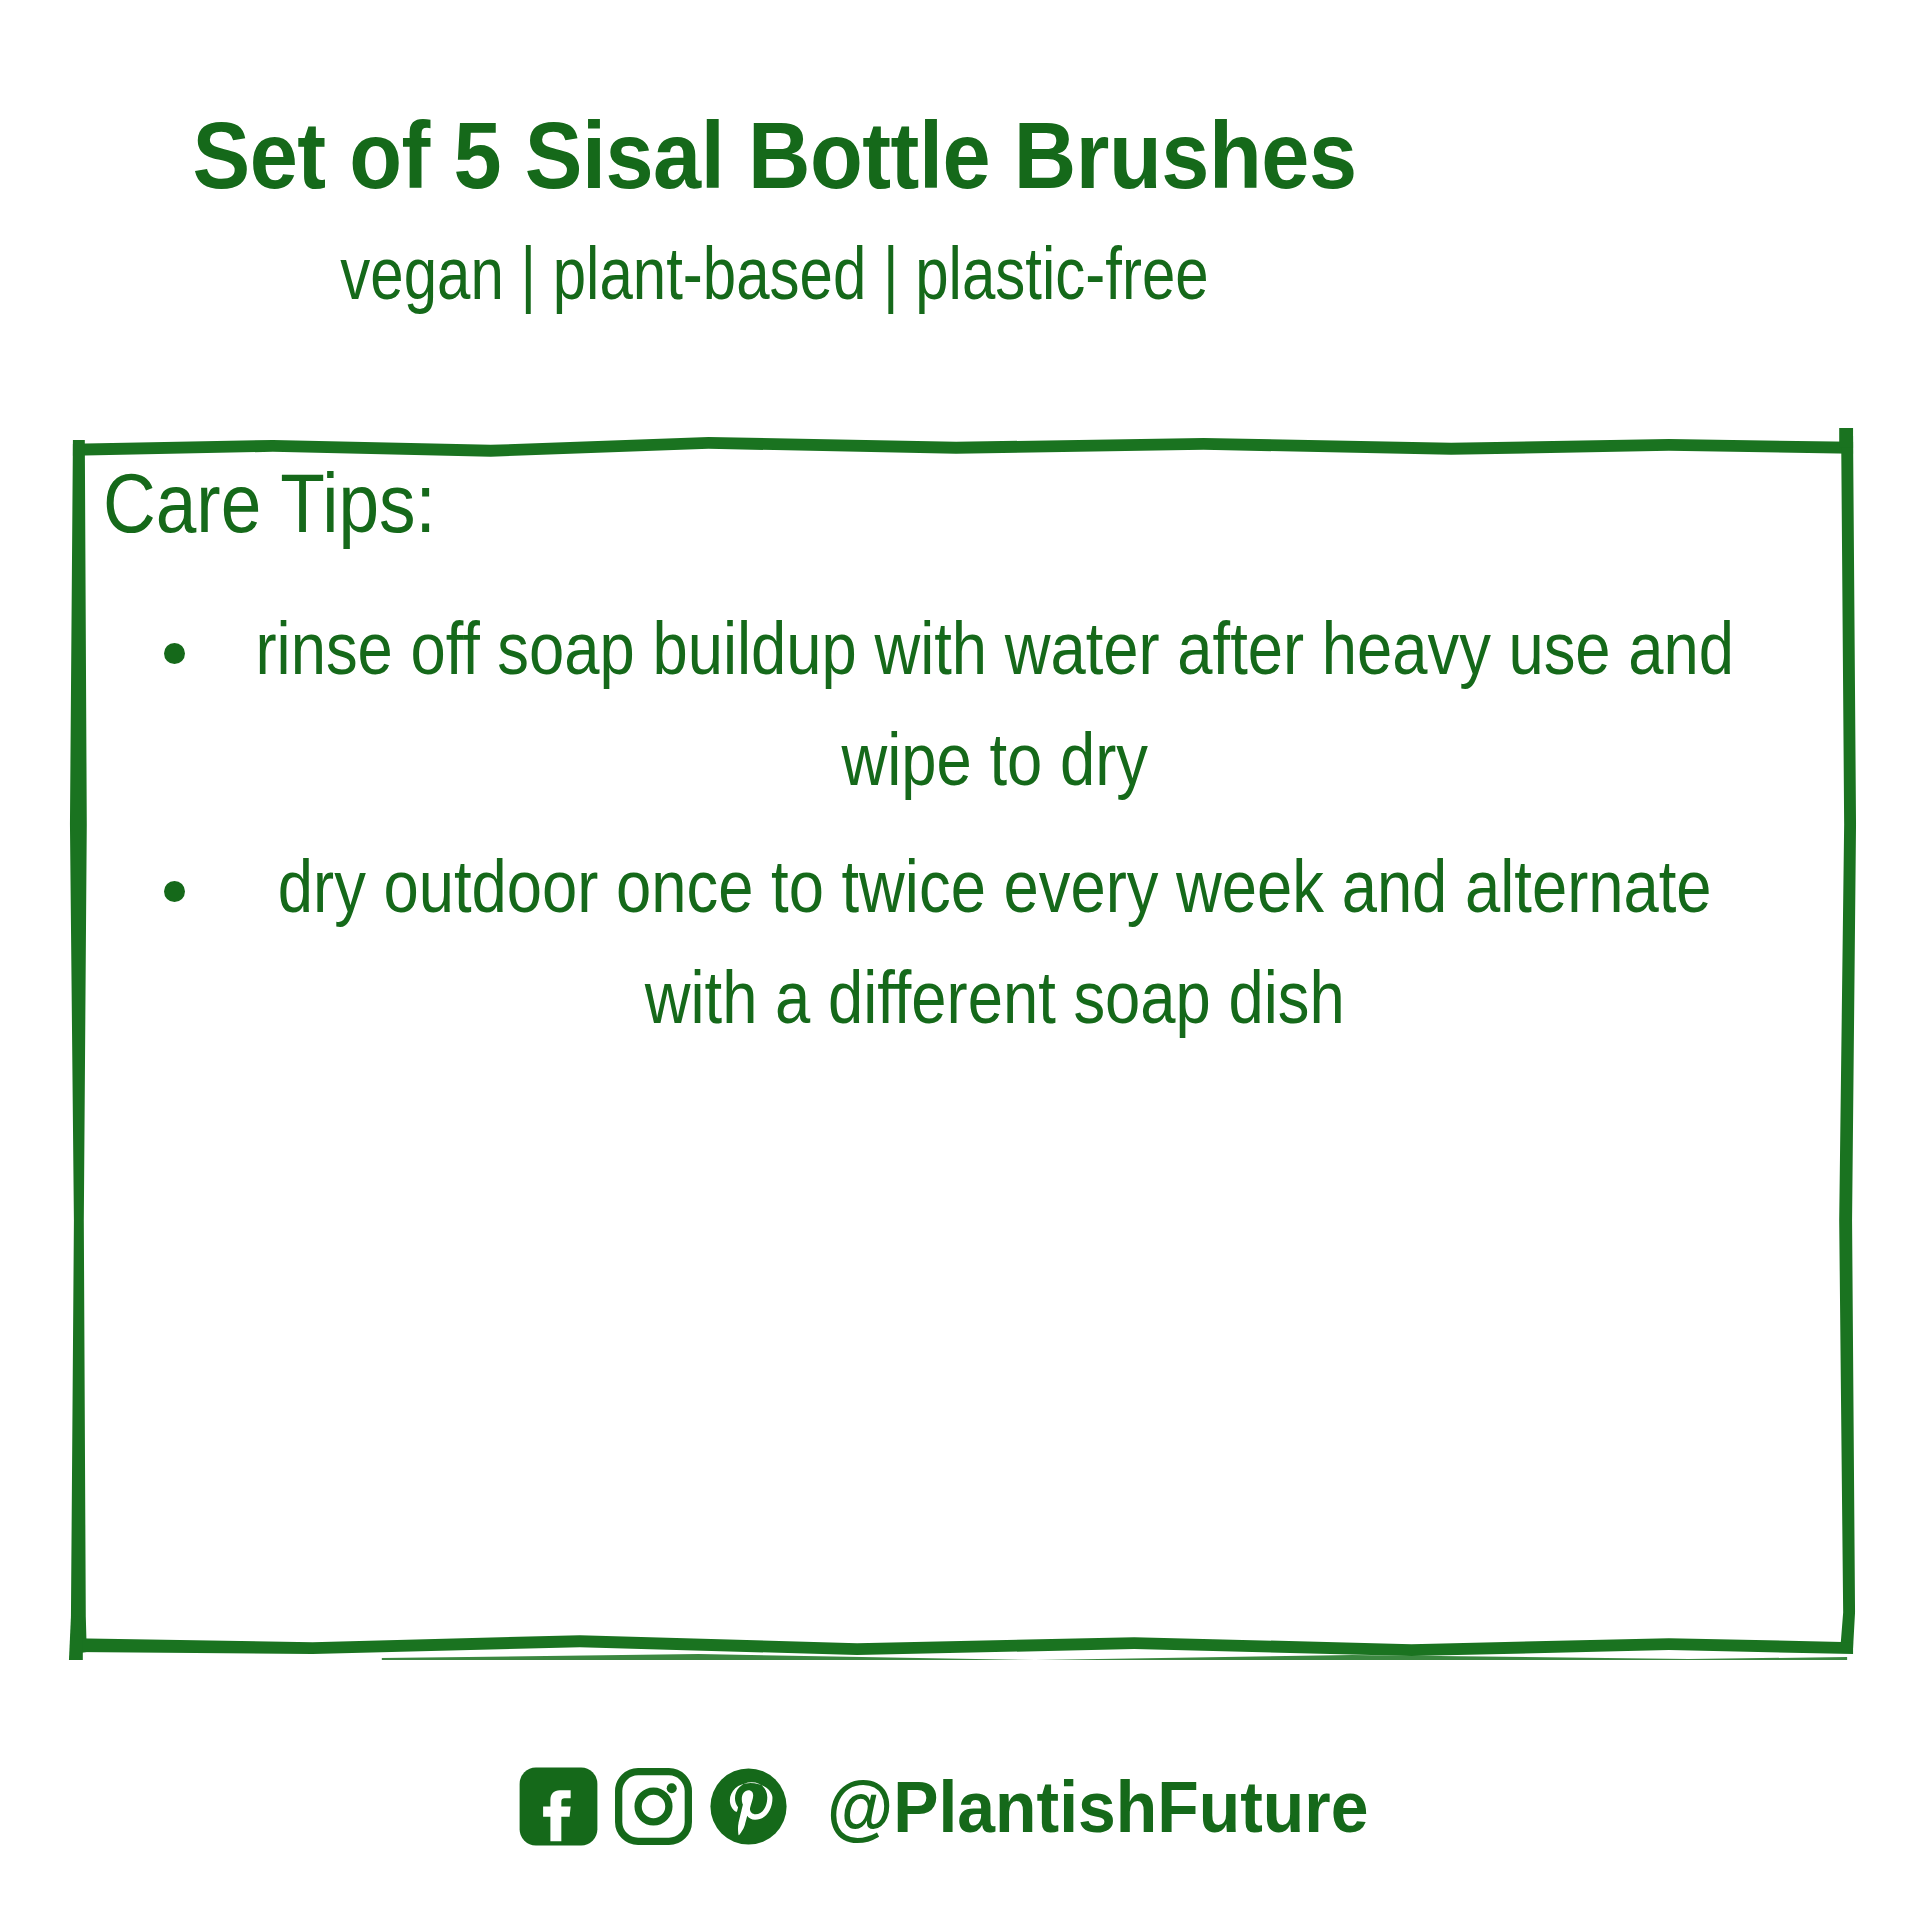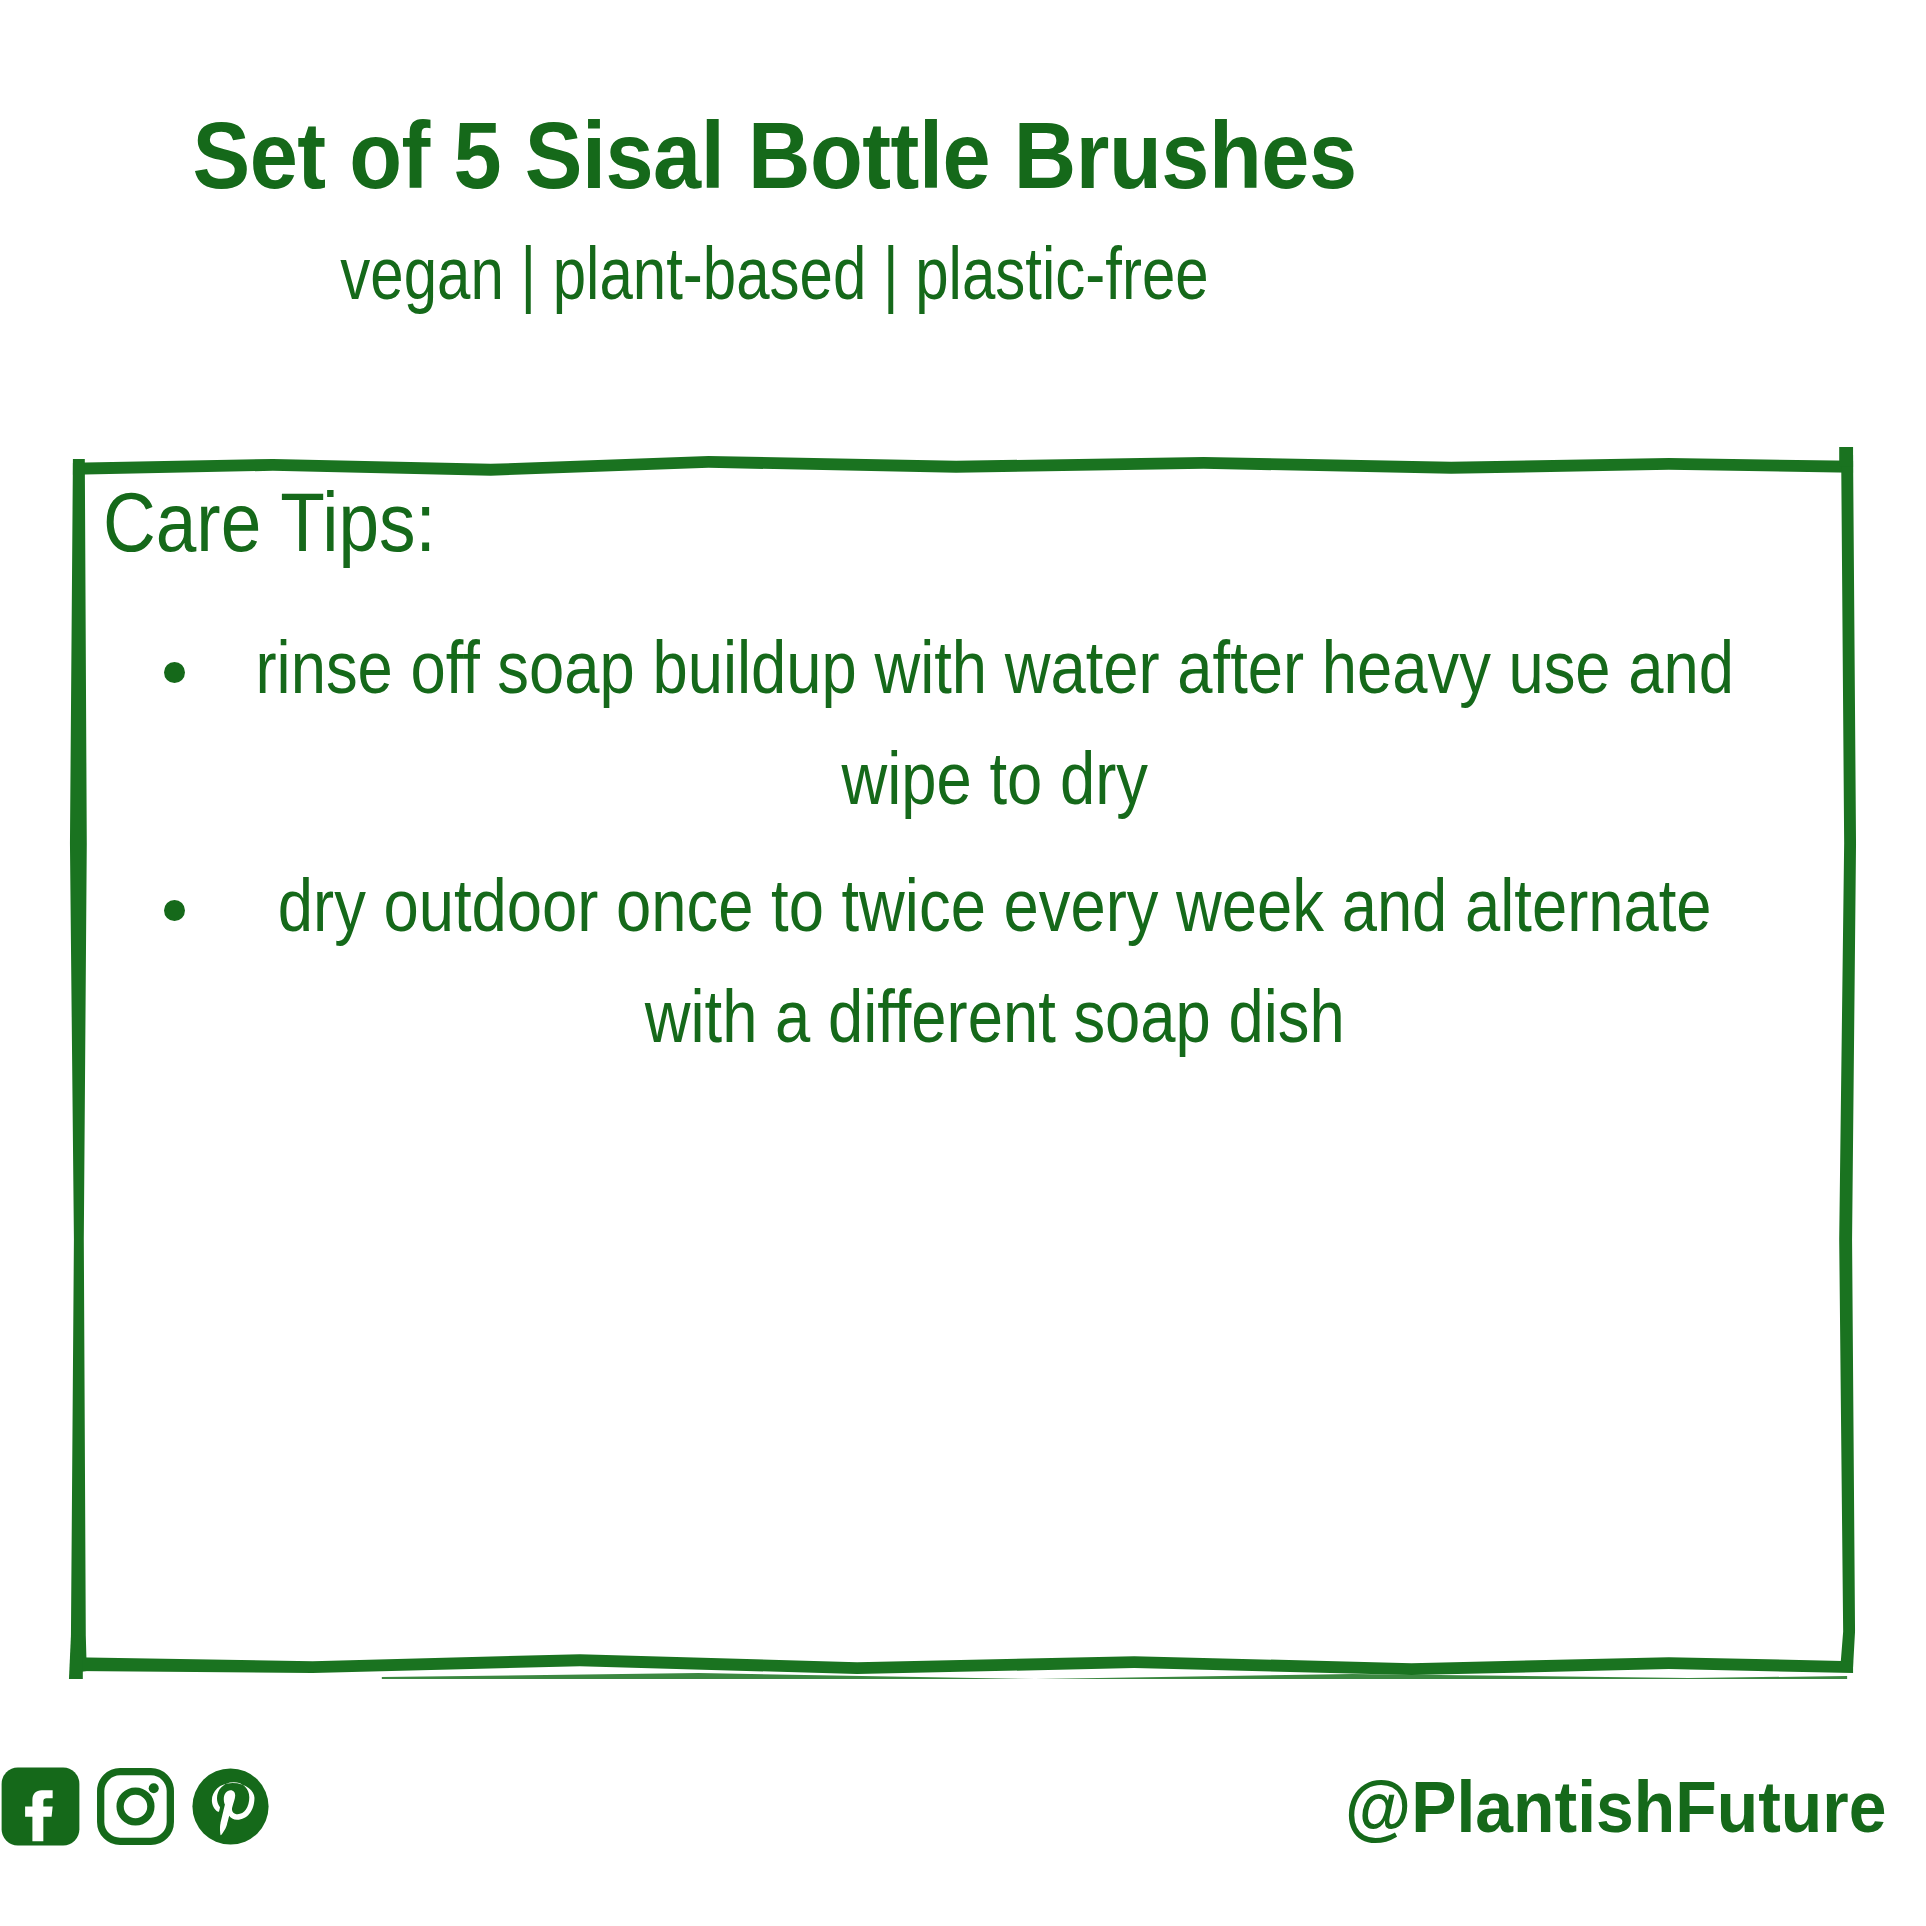--- a/index.html
+++ b/index.html
@@ -50,21 +50,21 @@
     margin: 26px 0 0 0;
     transform: scaleX(0.80);
     transform-origin: center;
     white-space: nowrap;
   }
 
   
   .care-box {
     position: absolute;
     left: 65px;
-    top: 447px;
+    top: 428px;
     width: 1794px;
     height: 1232px;
   }
 
   .care-box-frame {
     position: absolute;
     inset: 0;
     width: 100%;
     height: 100%;
     pointer-events: none;
@@ -130,21 +130,21 @@
   }
 
   
   .footer {
     position: absolute;
     left: 0;
     top: 1766px;
     width: 1927px;
     display: flex;
     align-items: center;
-    justify-content: space-between;
+    justify-content: center;
     gap: 0;
   }
 
   .social-icons {
     display: flex;
     align-items: center;
     gap: 14px;
   }
 
   .social-icon {

